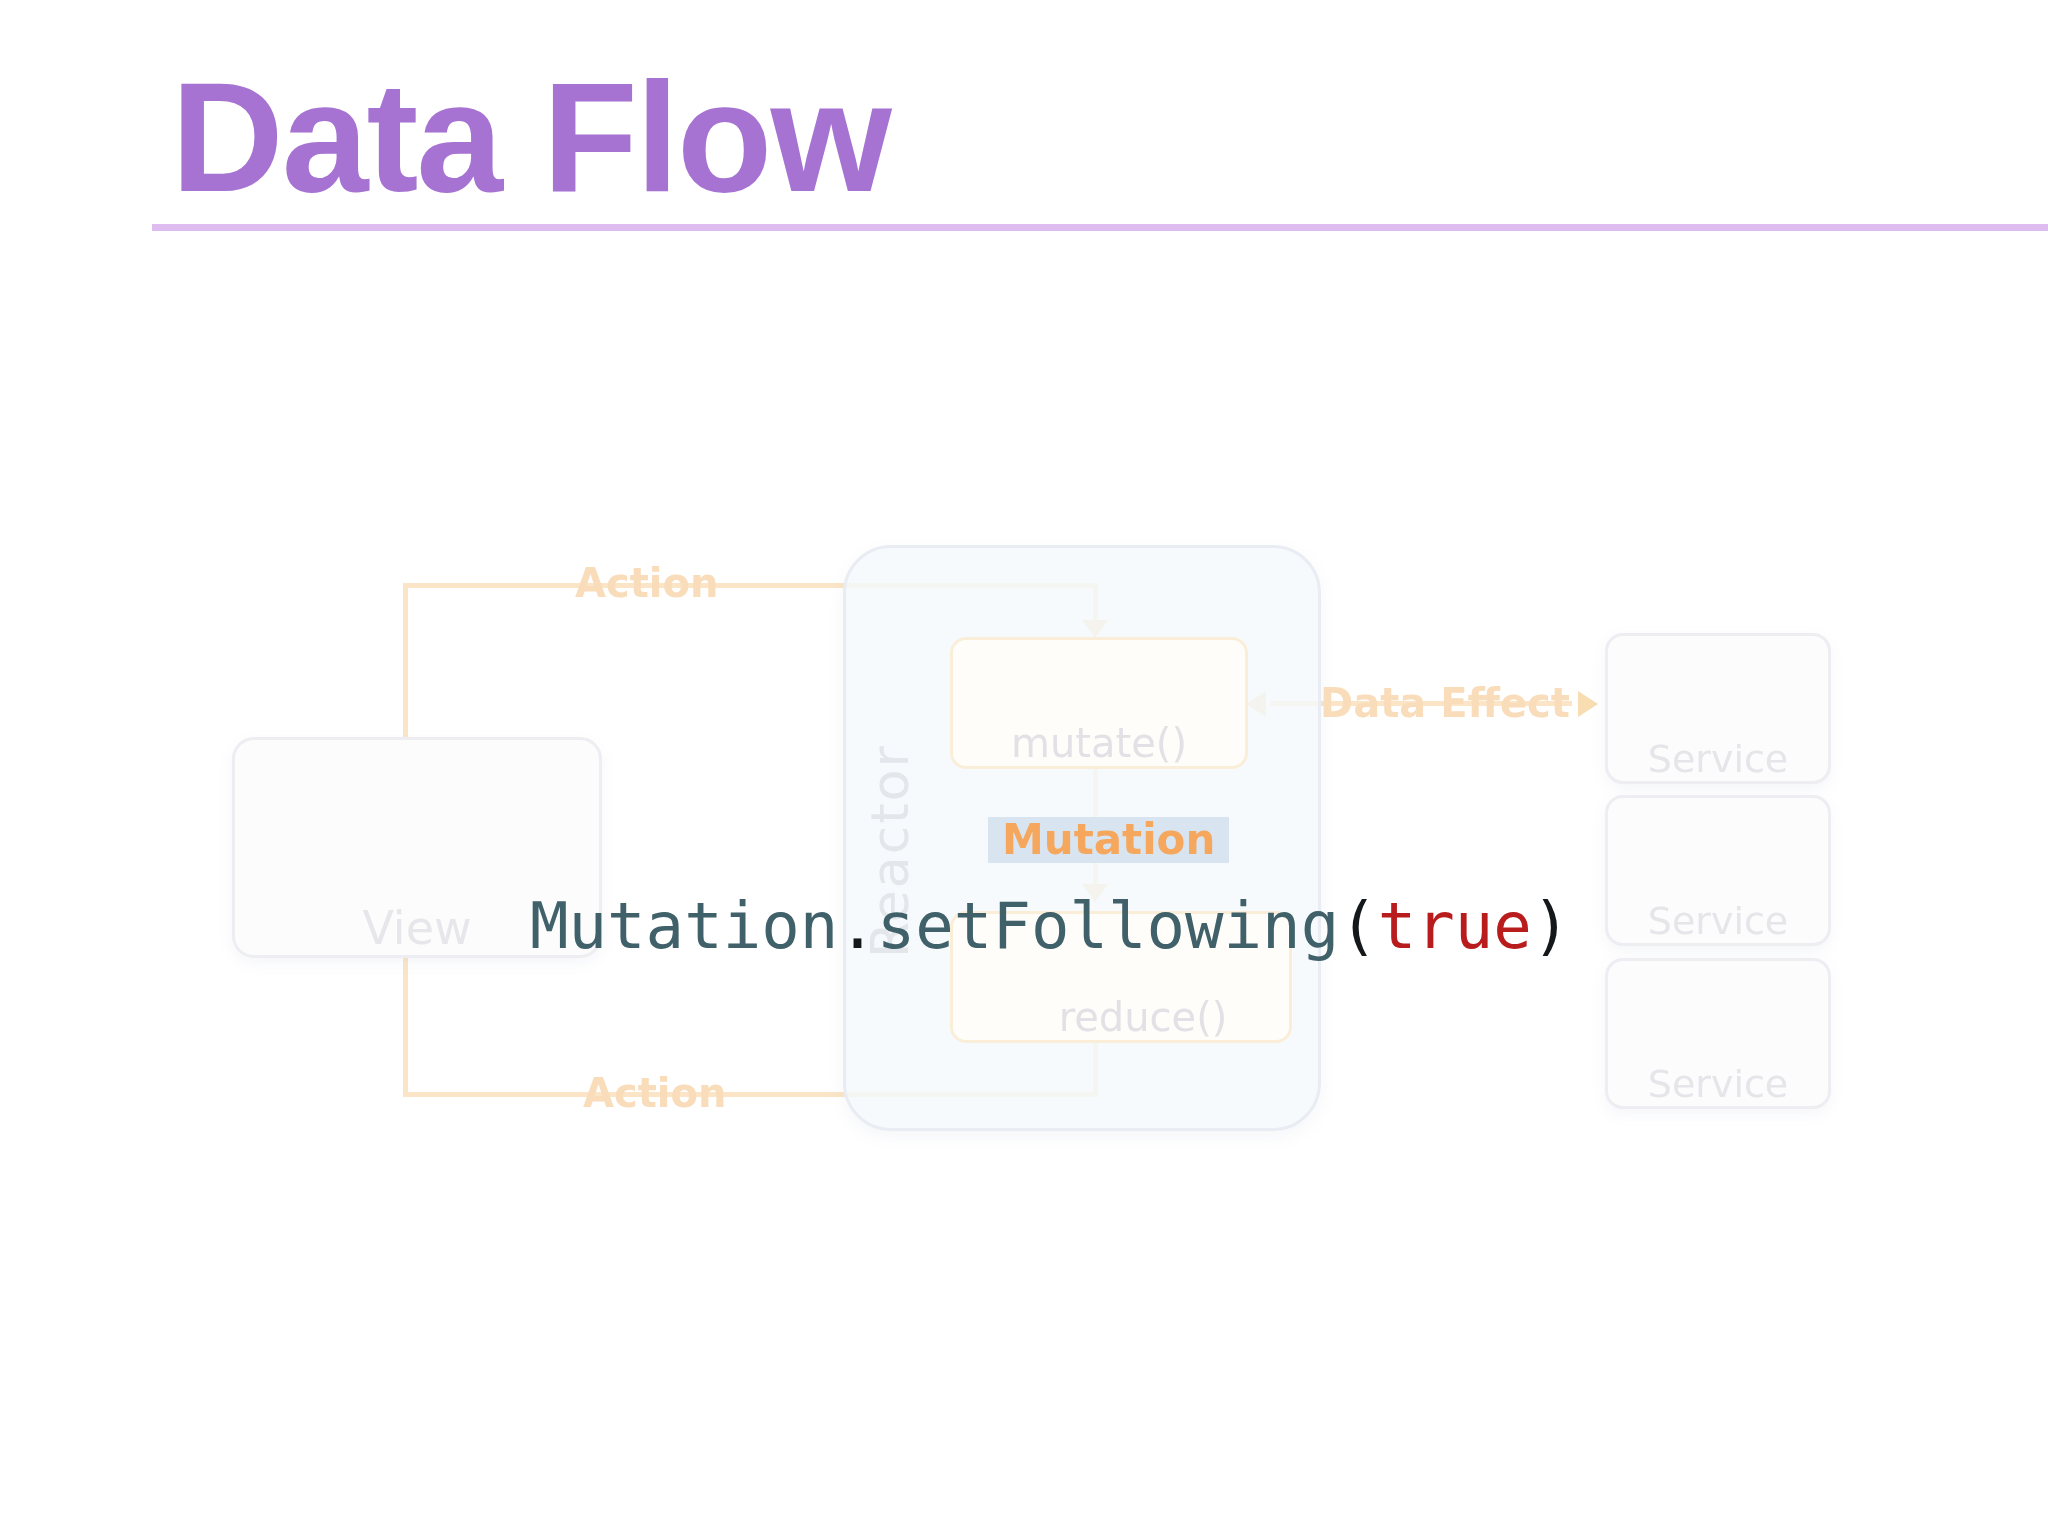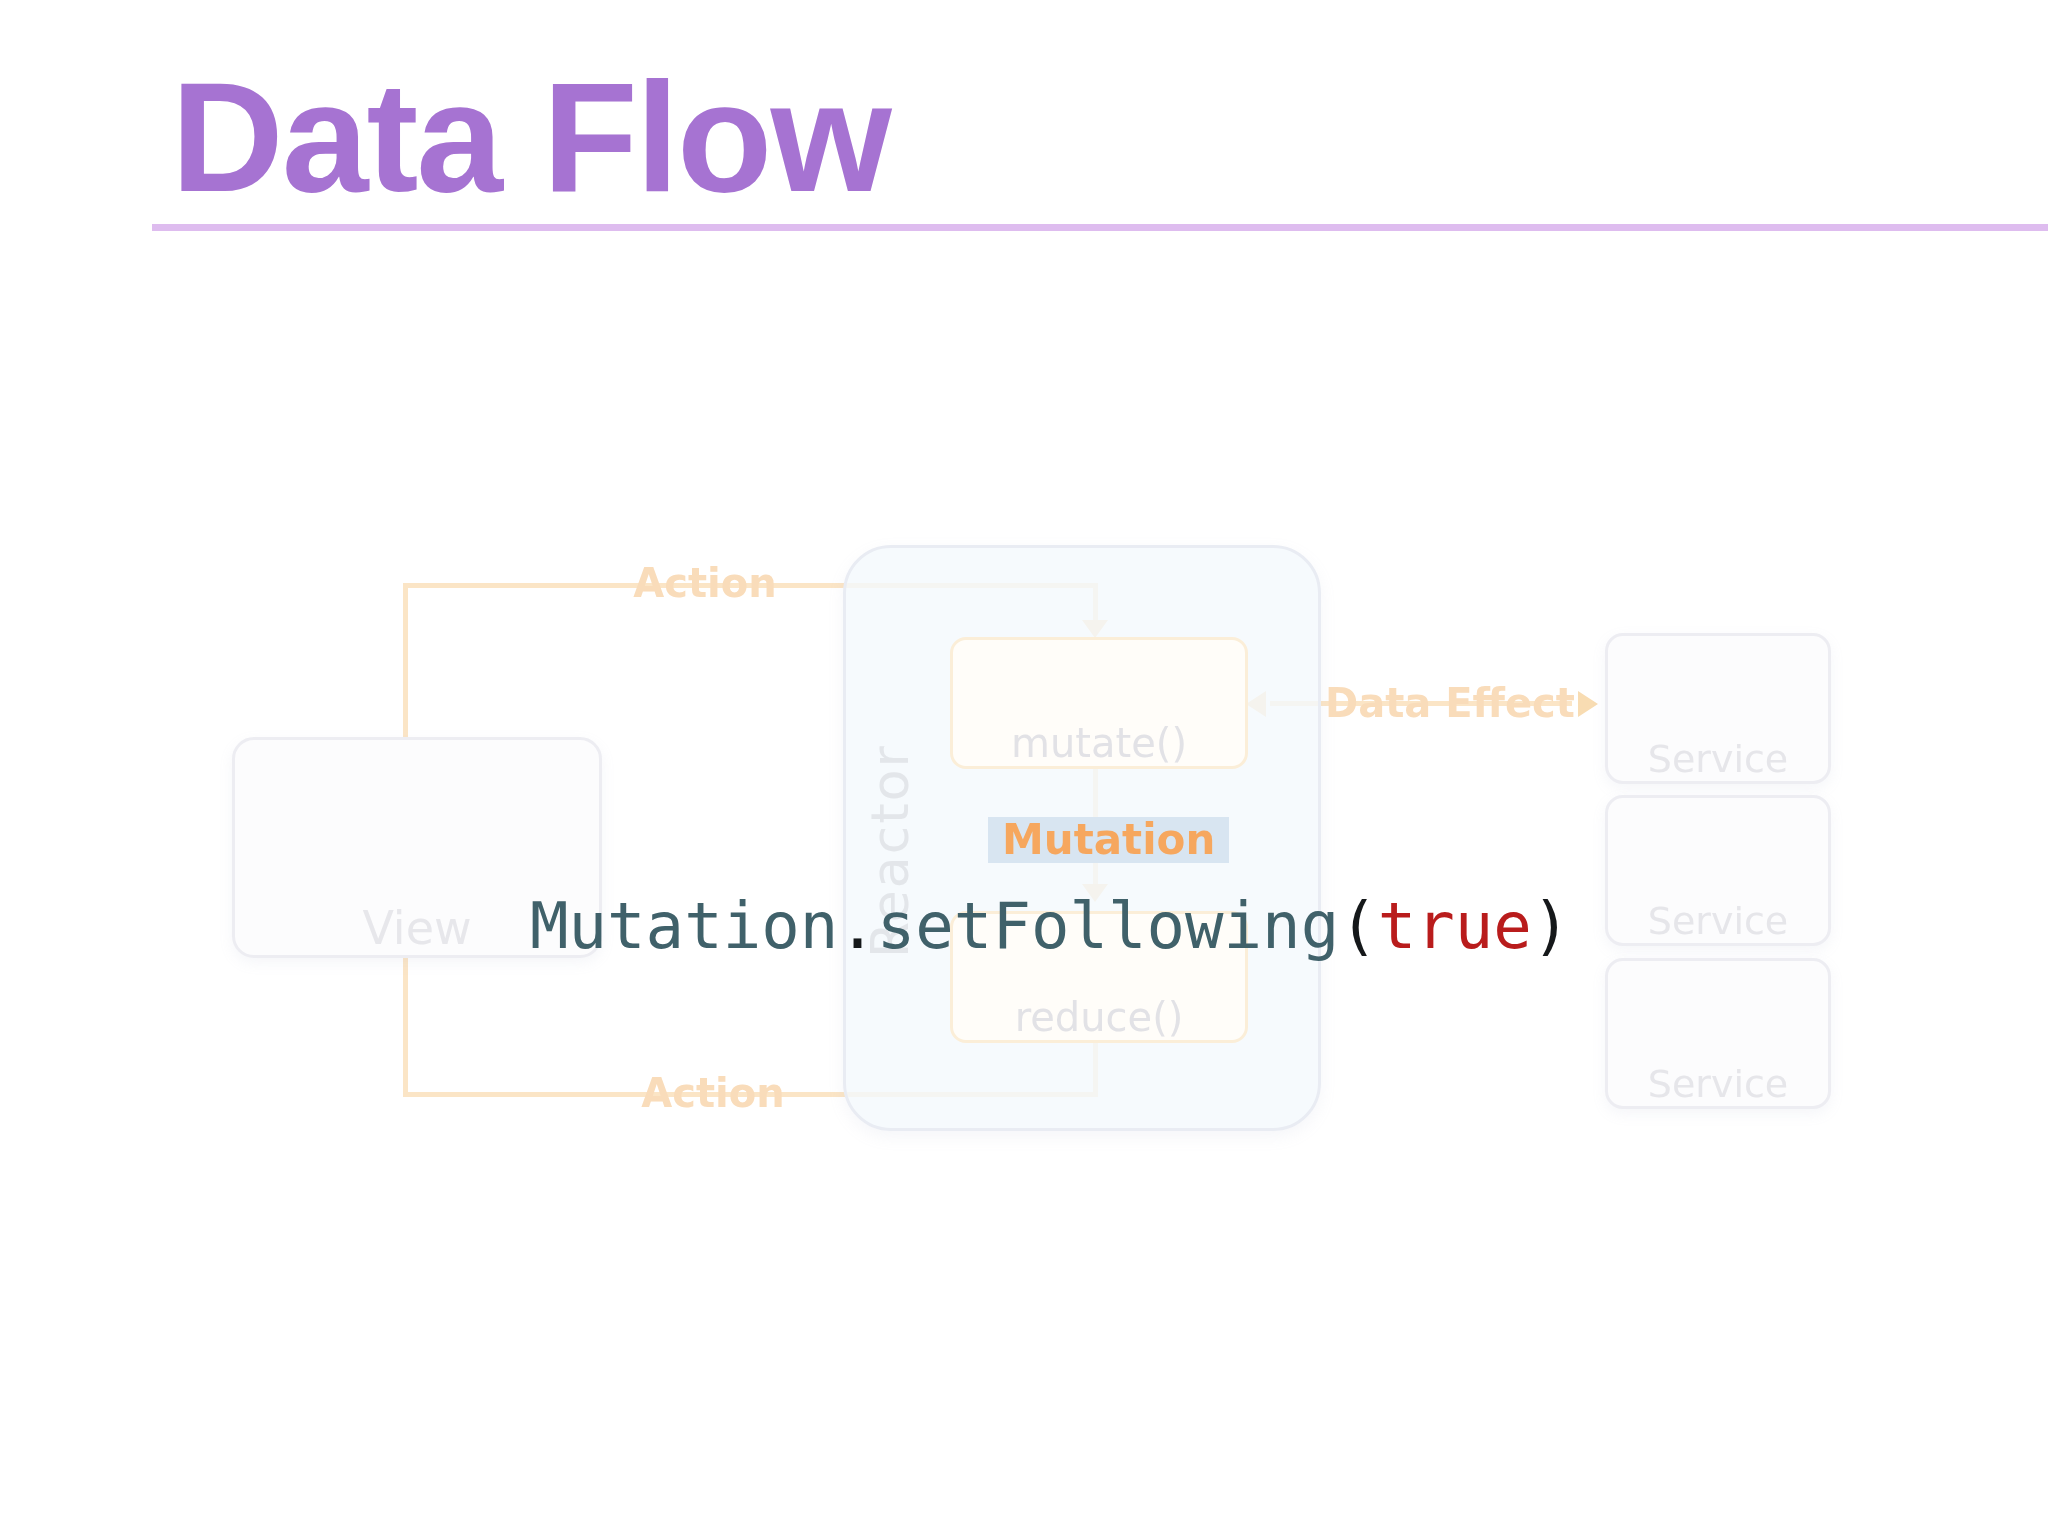--- a/index.html
+++ b/index.html
@@ -25,21 +25,21 @@
            background:rgba(244,249,252,0.8);border:3px solid #e9ecf3;border-radius:48px;
            box-shadow:0 6px 16px rgba(160,170,200,0.10);}
   .reactor-label{position:absolute;left:14px;top:200px;height:210px;
                  writing-mode:vertical-rl;transform:rotate(180deg);
                  font-size:52px;color:#e3e6ea;letter-spacing:2px;}
 
   .mutate-box,.reduce-box{left:950px;width:292px;height:126px;
         border:3px solid #fbeed8;border-radius:16px;background:#fffdf9;
         box-shadow:none;font-size:40px;color:#e2e2e6;}
   .mutate-box{top:637px;}
-  .reduce-box{top:911px;}
+  .reduce-box{top:911px;padding-left:44px;}
 
   .service{left:1605px;width:220px;height:145px;font-size:38px;border-radius:18px;color:#e6e6ea;}
   .service.s1{top:633px;} .service.s2{top:795px;} .service.s3{top:958px;}
 
   
   .ln{position:absolute;background:#fbe5c6;}
   .action-h{left:403px;top:583px;width:695px;height:5px;}
   .action-v-left{left:403px;top:583px;width:5px;height:156px;}
   .action-v-right{left:1093px;top:583px;width:5px;height:40px;}
   .mut-line-1{left:1093px;top:763px;width:5px;height:56px;}
@@ -57,21 +57,21 @@
   .tri-left{border-top:13px solid transparent;border-bottom:13px solid transparent;
             border-right:20px solid #f8dcb2;}
   .tri-right{border-top:13px solid transparent;border-bottom:13px solid transparent;
              border-left:20px solid #f8dcb2;}
   .a-mutate{left:1082px;top:620px;}
   .a-reduce{left:1082px;top:884px;}
   .a-view{left:392px;top:939px;}
   .a-se-left{left:1246px;top:691px;}
   .a-se-right{left:1578px;top:691px;}
 
-  .flow-label{position:absolute;width:260px;text-align:center;
+  .flow-label{position:absolute;width:260px;text-align:left;
               font-weight:bold;font-size:40px;color:#f9dcba;}
   .action-label{left:575px;top:560px;}
   .state-label{left:583px;top:1070px;}
   .se-label{left:1320px;top:680px;}
 
   .badge{position:absolute;left:988px;top:817px;padding:0 14px;height:46px;line-height:46px;
          background:#d8e5f1;color:#f6a75e;font-weight:bold;font-size:42px;}
 
   
   .code{position:absolute;left:530px;top:894px;white-space:pre;

